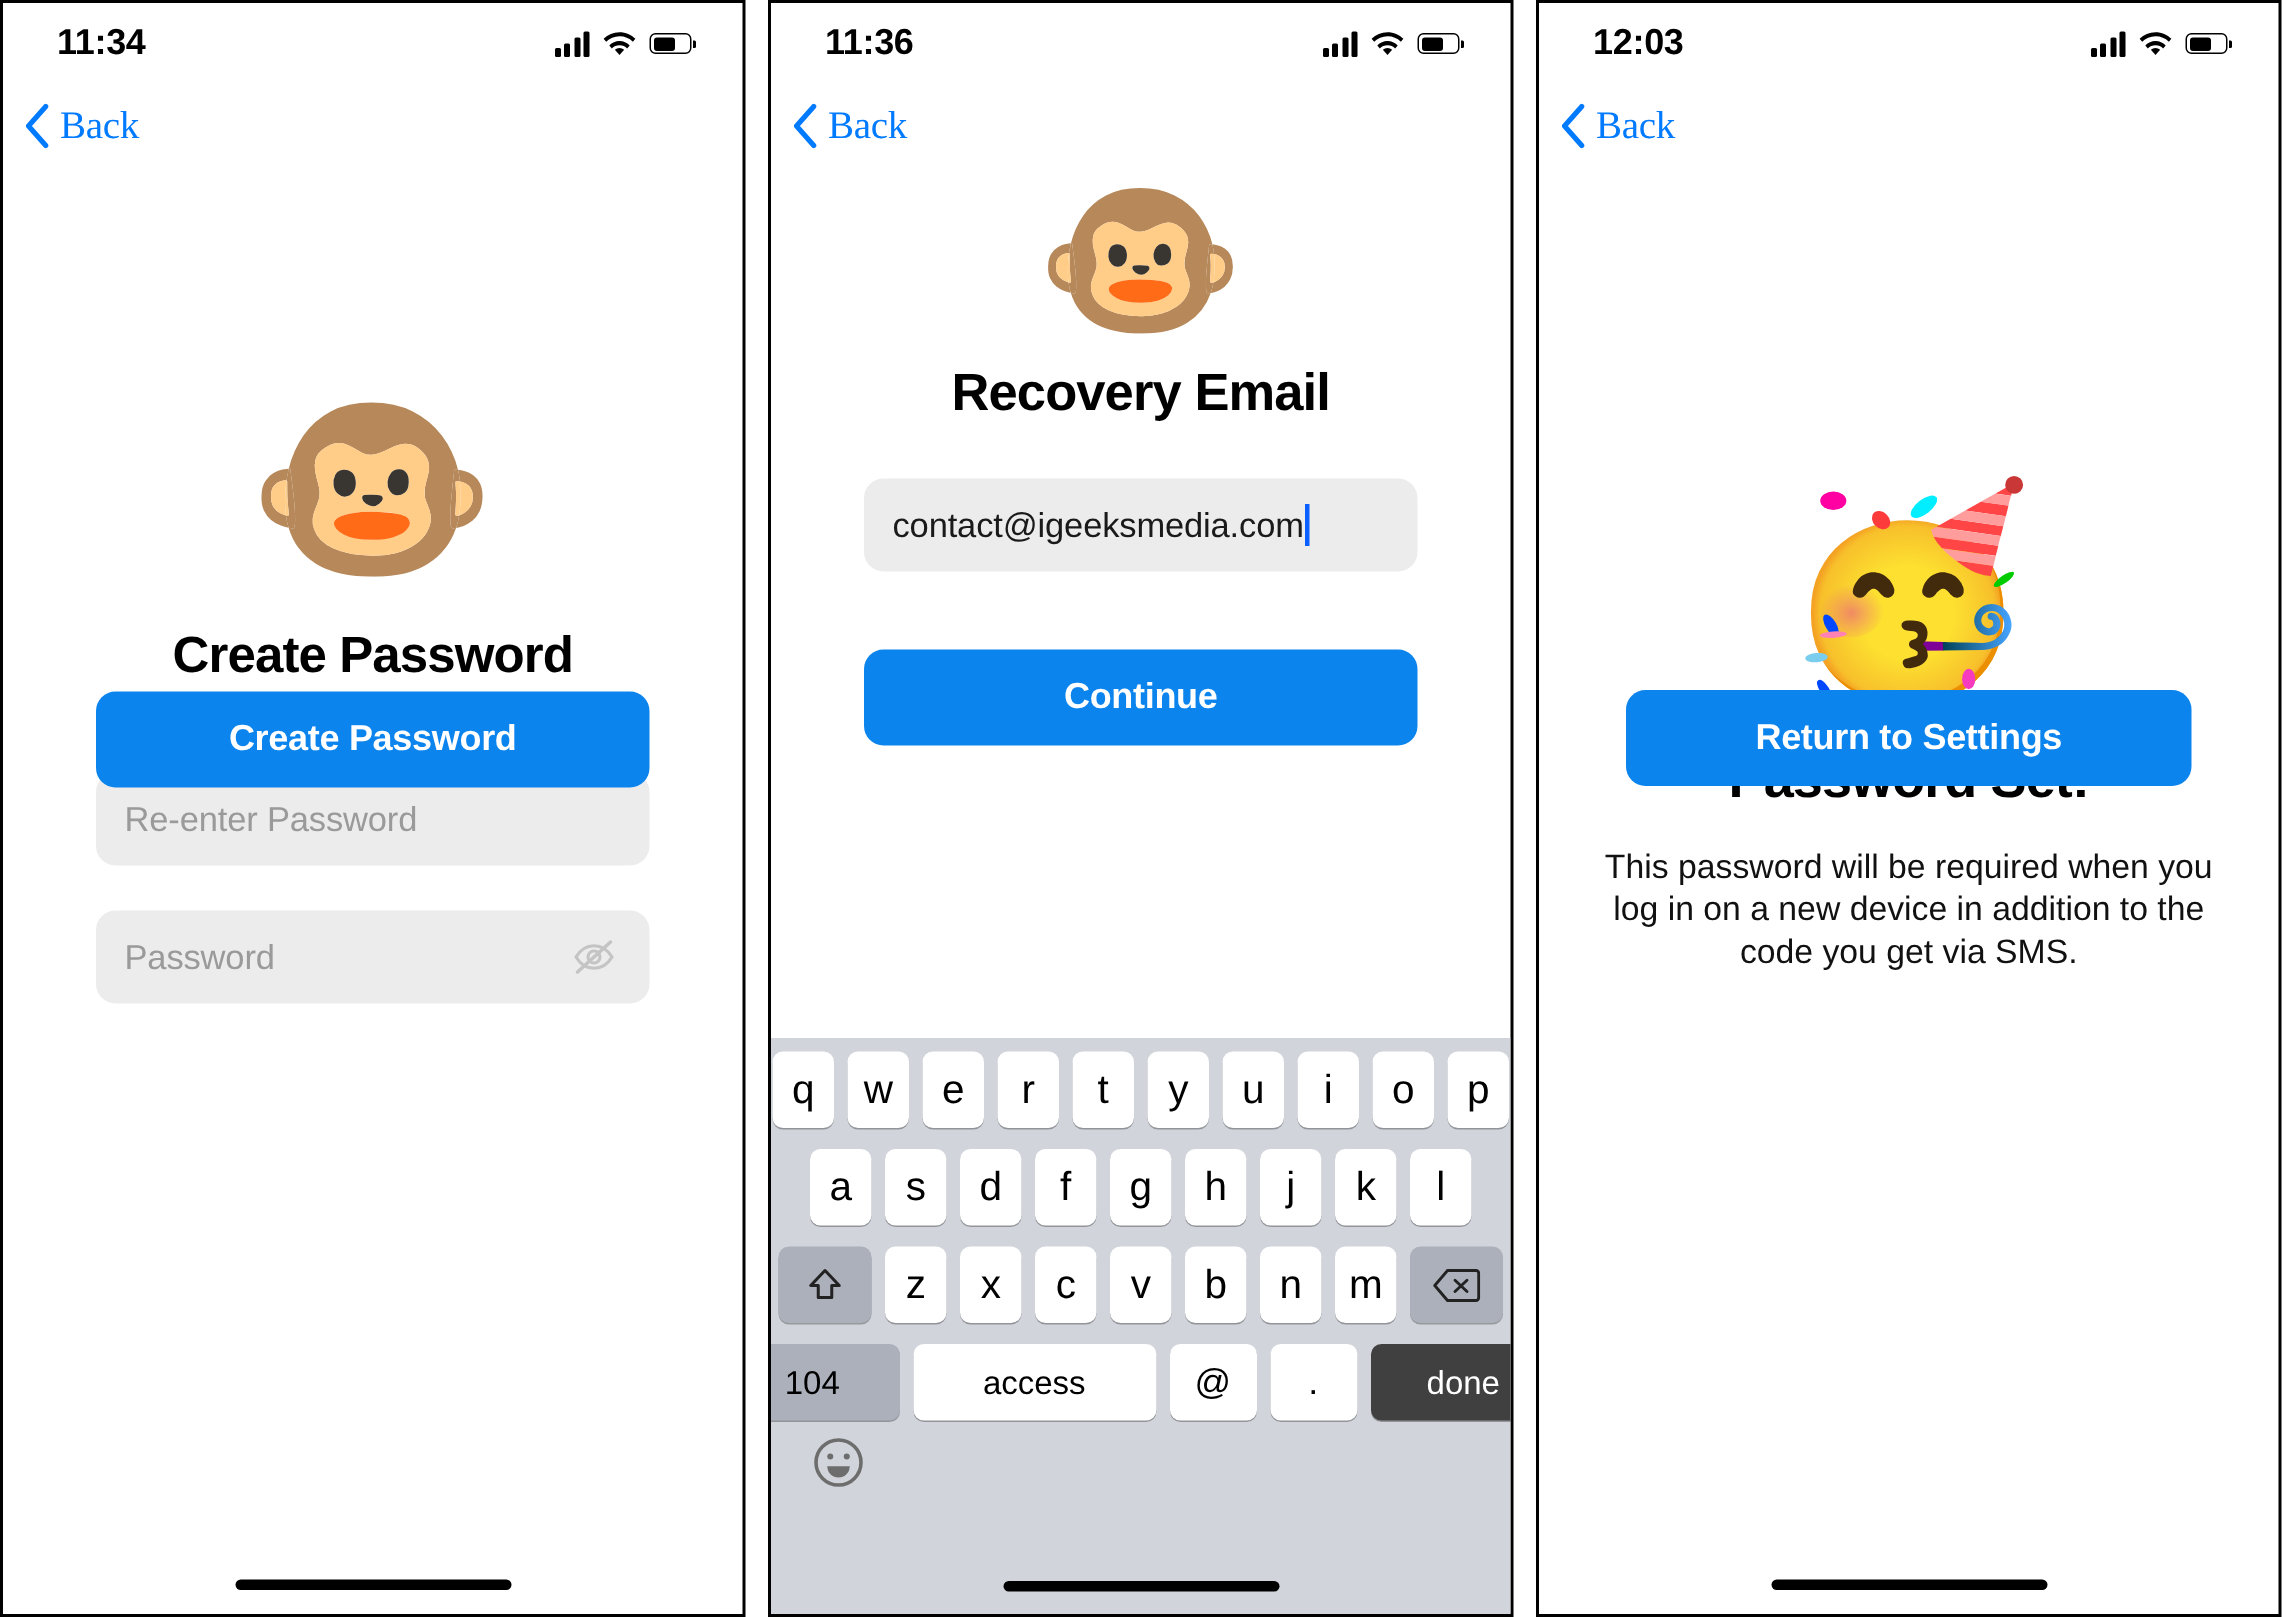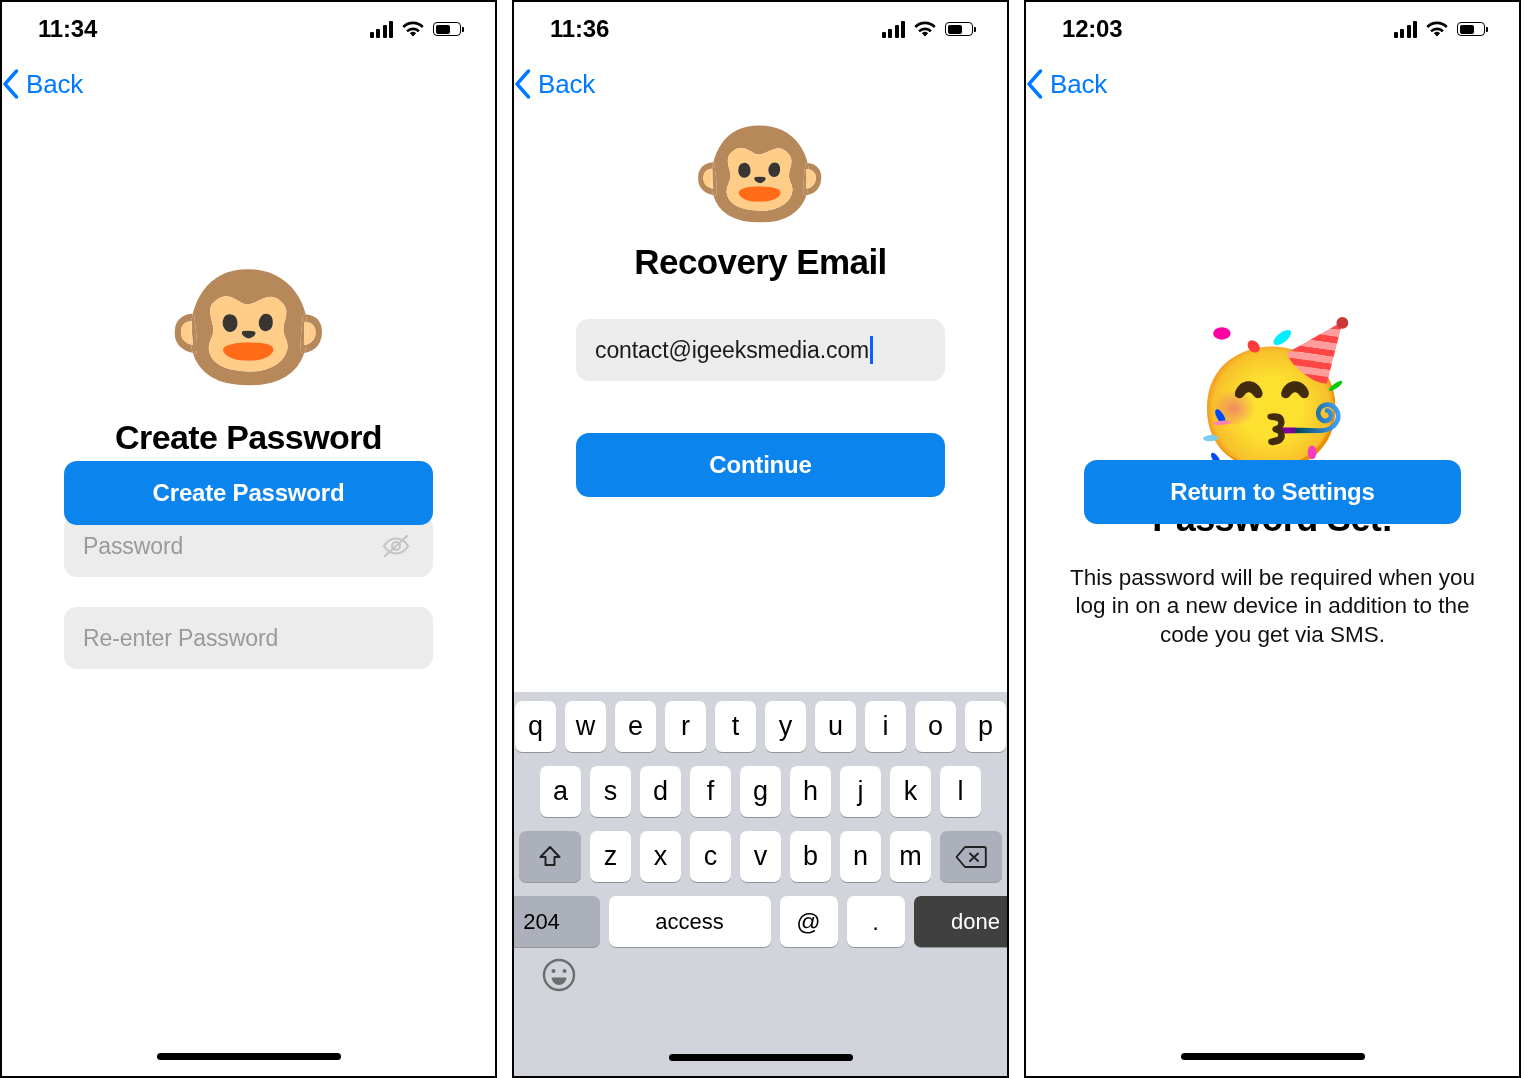--- a/index.html
+++ b/index.html
@@ -73,20 +73,22 @@
     display: block; height: 100%;
     width: 62%;
     background: #000;
     border-radius: 2px;
   }
 
   
   .navbar {
     height: 56px;
     display: flex;
+    padding-left: 14px;
+    font-family: Liberation Serif, serif;
   }
   .back {
     display: flex;
     align-items: center;
     gap: 7px;
     cursor: pointer;
   }
   .chev { width: 17px; height: 30px; display: block; }
   .back-label {
     font-size: 26px;
@@ -287,29 +289,29 @@
         <span class="back-label">Back</span>
       </div>
     </div>
 
     <div class="body">
       <div class="emoji emoji-1">🐵</div>
       <div class="title title-1">Create Password</div>
 
       <div class="fields">
         <div class="field">
+          <span class="field-ph">Re-enter Password</span>
+        </div>
+        <div class="field">
           <span class="field-ph">Password</span>
           <svg class="eye-off" viewBox="0 0 30 26">
             <path d="M3 13c3-5 7.2-7.5 12-7.5S24 8 27 13c-3 5-7.2 7.5-12 7.5S6 18 3 13Z" fill="none" stroke="#C4C4C4" stroke-width="2.1"></path>
             <circle cx="15" cy="13" r="4" fill="none" stroke="#C4C4C4" stroke-width="2.1"></circle>
             <path d="M4 23 26 3" stroke="#C4C4C4" stroke-width="2.3" stroke-linecap="round"></path>
           </svg>
-        </div>
-        <div class="field">
-          <span class="field-ph">Re-enter Password</span>
         </div>
       </div>
 
       <div class="btn-wrap">
         <button class="btn-primary">Create Password</button>
       </div>
     </div>
 
     <div class="home-ind"></div>
   </div>
@@ -401,21 +403,21 @@
         <div class="key">n</div>
         <div class="key">m</div>
         <div class="key wide">
           <svg width="32" height="24" viewBox="0 0 32 24">
               <path d="M10 2h19a1.8 1.8 0 0 1 1.8 1.8v16.4A1.8 1.8 0 0 1 29 22H10L1.5 12Z" fill="none" stroke="#222" stroke-width="1.9" stroke-linejoin="round"></path>
               <path d="M15 8.5 23 16M23 8.5 15 16" stroke="#222" stroke-width="1.9" stroke-linecap="round"></path>
             </svg>
         </div>
       </div>
       <div class="krow r4">
-        <div class="key num">204</div>
+        <div class="key num">104</div>
         <div class="key space">access</div>
         <div class="key at">@</div>
         <div class="key dot">.</div>
         <div class="key done">done</div>
       </div>
       <div class="krow r5">
         <svg class="emoji-key" viewBox="0 0 36 36">
           <circle cx="18" cy="18" r="15" fill="none" stroke="#6D6D6D" stroke-width="2.4"></circle>
           <circle cx="12.5" cy="14" r="2" fill="#6D6D6D"></circle>
           <circle cx="23.5" cy="14" r="2" fill="#6D6D6D"></circle>

